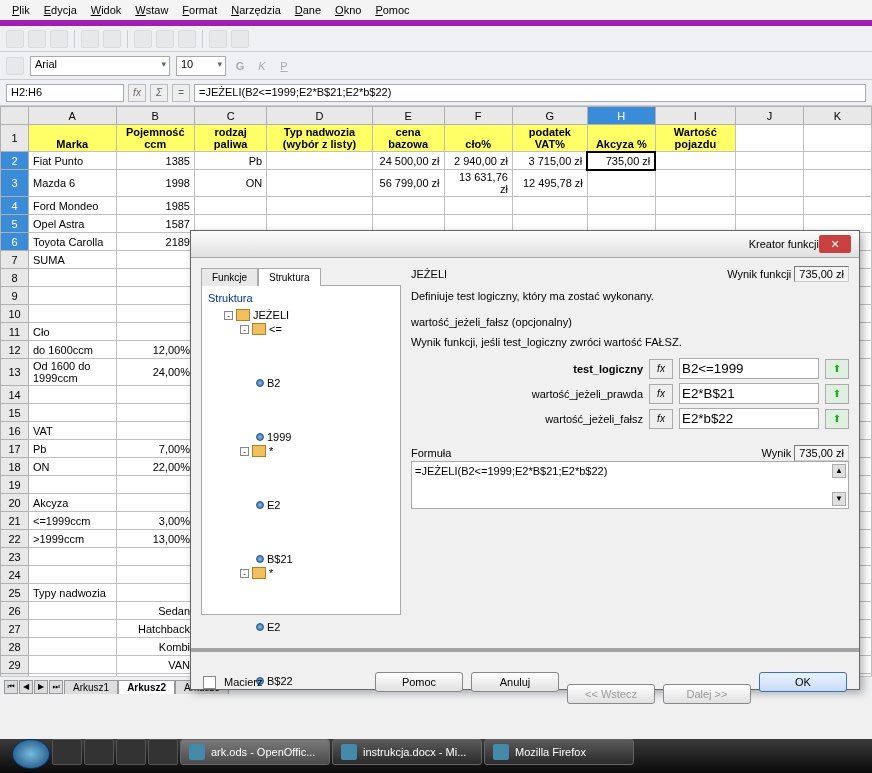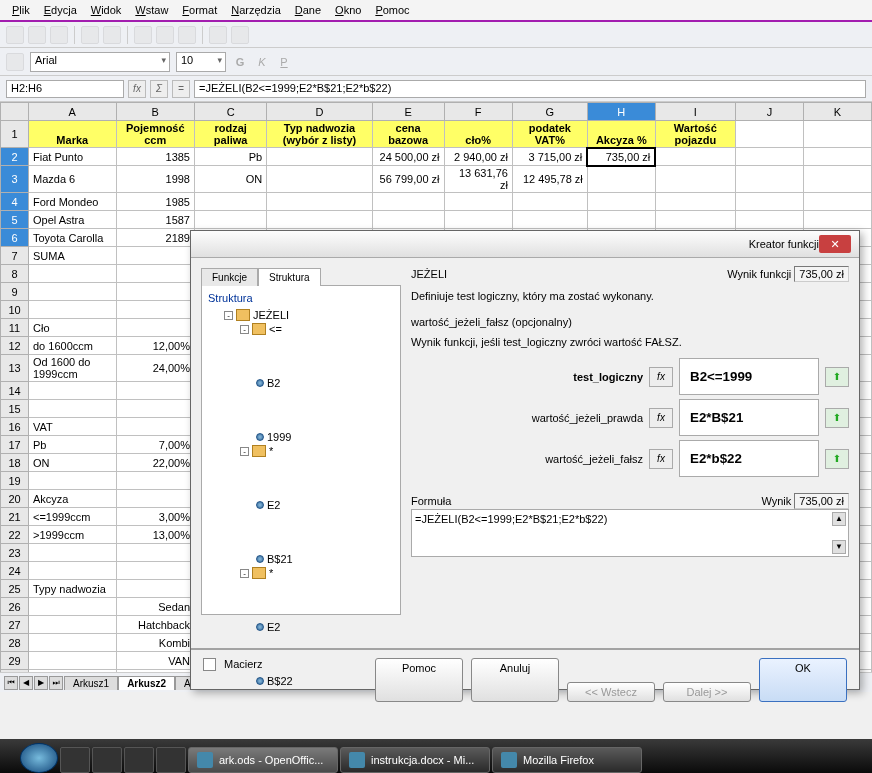--- a/index.html
+++ b/index.html
@@ -1,18 +1,18 @@
 <!DOCTYPE html>
 <html><head>
 <meta charset="utf-8">
 <style>
 * { box-sizing: border-box; margin: 0; padding: 0; }
 body { font-family: "Segoe UI", Tahoma, sans-serif; font-size: 11px; background: #f0f0f0; width: 872px; height: 773px; overflow: hidden; position: relative; }
 
-.menubar { background: #f4f4f4; border-bottom: 2px solid #a21caf; padding: 2px 6px; display: flex; gap: 2px; }
+.menubar { background: #f4f4f4; border-bottom: 6px solid #a21caf; padding: 2px 6px; display: flex; gap: 2px; }
 .menubar span { padding: 2px 6px; cursor: default; }
 .menubar span u { text-decoration: underline; }
 
 .toolbar { background: #eef0f4; border-bottom: 1px solid #ccc; padding: 3px 6px; display: flex; gap: 4px; align-items: center; height: 26px; }
 .tbicon { width: 18px; height: 18px; background: #ddd; border: 1px solid #bbb; border-radius: 2px; opacity: 0.4; }
 .tsep { width: 1px; height: 18px; background: #ccc; margin: 0 2px; }
 
 .fmtbar { background: #eef0f4; border-bottom: 1px solid #ccc; padding: 3px 6px; display: flex; gap: 6px; align-items: center; height: 28px; }
 .combo { border: 1px solid #aaa; background: white; padding: 1px 18px 1px 4px; font-size: 11px; height: 20px; position: relative; }
 .combo::after { content: "▾"; position: absolute; right: 3px; top: 2px; color: #666; font-size: 9px; }
@@ -57,33 +57,33 @@
 .ind2 { margin-left: 32px; }
 .ind3 { margin-left: 48px; margin-top: 40px; }
 
 .dlg-right { flex: 1; font-size: 11px; }
 .func-head { display: flex; justify-content: space-between; margin-bottom: 10px; }
 .result-box { border: 1px inset #ccc; background: #f4f4f4; padding: 1px 4px; width: 90px; }
 .desc { margin: 8px 0; }
 .argrow { display: flex; align-items: center; gap: 6px; margin: 4px 0; justify-content: flex-end; }
 .arglabel { width: 140px; text-align: right; }
 .fxsmall { width: 24px; height: 20px; border: 1px solid #aaa; background: #eee; font-style: italic; font-size: 10px; text-align: center; line-height: 18px; }
-.arginput { border: 1px solid #aaa; background: white; width: 140px; padding: 10px; font-weight: bold; }
+.arginput { border: 1px solid #aaa; background: white; width: 140px; padding: 2px; }
 .shrinkbtn { width: 24px; height: 20px; border: 1px solid #aaa; background: #e0f0e0; text-align: center; font-size: 10px; color: #2a2; line-height: 18px; }
 .formula-area { margin-top: 18px; }
 .formula-box { border: 1px solid #aaa; background: white; width: 100%; height: 48px; padding: 3px; font-size: 11px; position: relative; }
 .scroll-arrow { position: absolute; right: 2px; width: 14px; height: 14px; background: #e0e0e0; border: 1px solid #aaa; text-align: center; font-size: 8px; line-height: 12px; }
 
-.dlg-footer { padding: 8px 12px; display: flex; gap: 8px; border-top: 2px solid #a3a3a3; }
+.dlg-footer { padding: 8px 12px; display: flex; align-items: center; gap: 8px; border-top: 4px solid #a3a3a3; }
 .chk { width: 13px; height: 13px; border: 1px solid #888; background: white; }
 .btn { border: 1px solid #888; background: linear-gradient(#fff,#e0e0e0); padding: 3px 0; width: 88px; text-align: center; font-size: 11px; border-radius: 3px; }
 .btn.primary { border: 1px solid #3a70c0; background: linear-gradient(#eaf2ff,#c8dcf5); }
 .btn.disabled { color: #999; margin-top: 24px; }
 
-.taskbar { position: absolute; bottom: 0; left: 0; right: 0; height: 34px; background: linear-gradient(#3a3a3a,#0a0a0a); display: flex; align-items: flex-end; padding: 0 20px; gap: 2px; }
+.taskbar { position: absolute; bottom: 0; left: 0; right: 0; height: 34px; background: linear-gradient(#3a3a3a,#0a0a0a); display: flex; align-items: flex-start; padding: 0 12px; gap: 2px; }
 .start-orb { width: 38px; height: 30px; border-radius: 50%; background: radial-gradient(#7bd, #147); border: 1px solid #036; }
 .task-icon { width: 30px; height: 26px; background: #333; border: 1px solid #555; border-radius: 2px; }
 .task-item { height: 26px; background: linear-gradient(#5a5a5a,#2a2a2a); border: 1px solid #666; border-radius: 3px; display: flex; align-items: center; padding: 0 8px; color: white; font-size: 11px; gap: 6px; min-width: 150px; }
 .task-item.active { background: linear-gradient(#7a7a7a,#4a4a4a); }
 .tiicon { width: 16px; height: 16px; background: #48a; border-radius: 2px; }
 </style>
 </head>
 <body>
 
 <div class="menubar" id="menubar">

